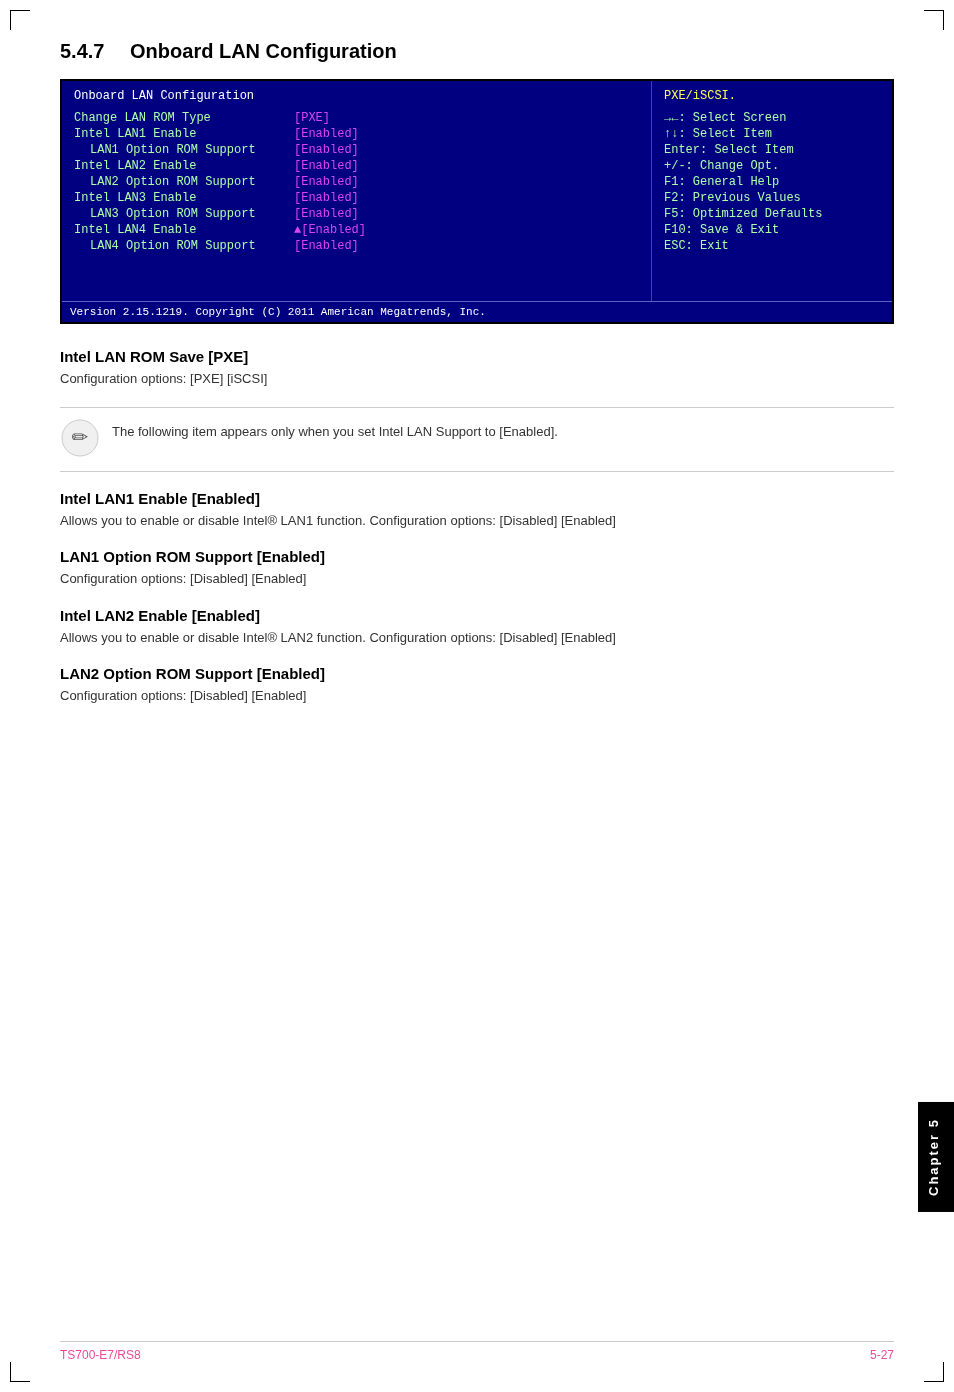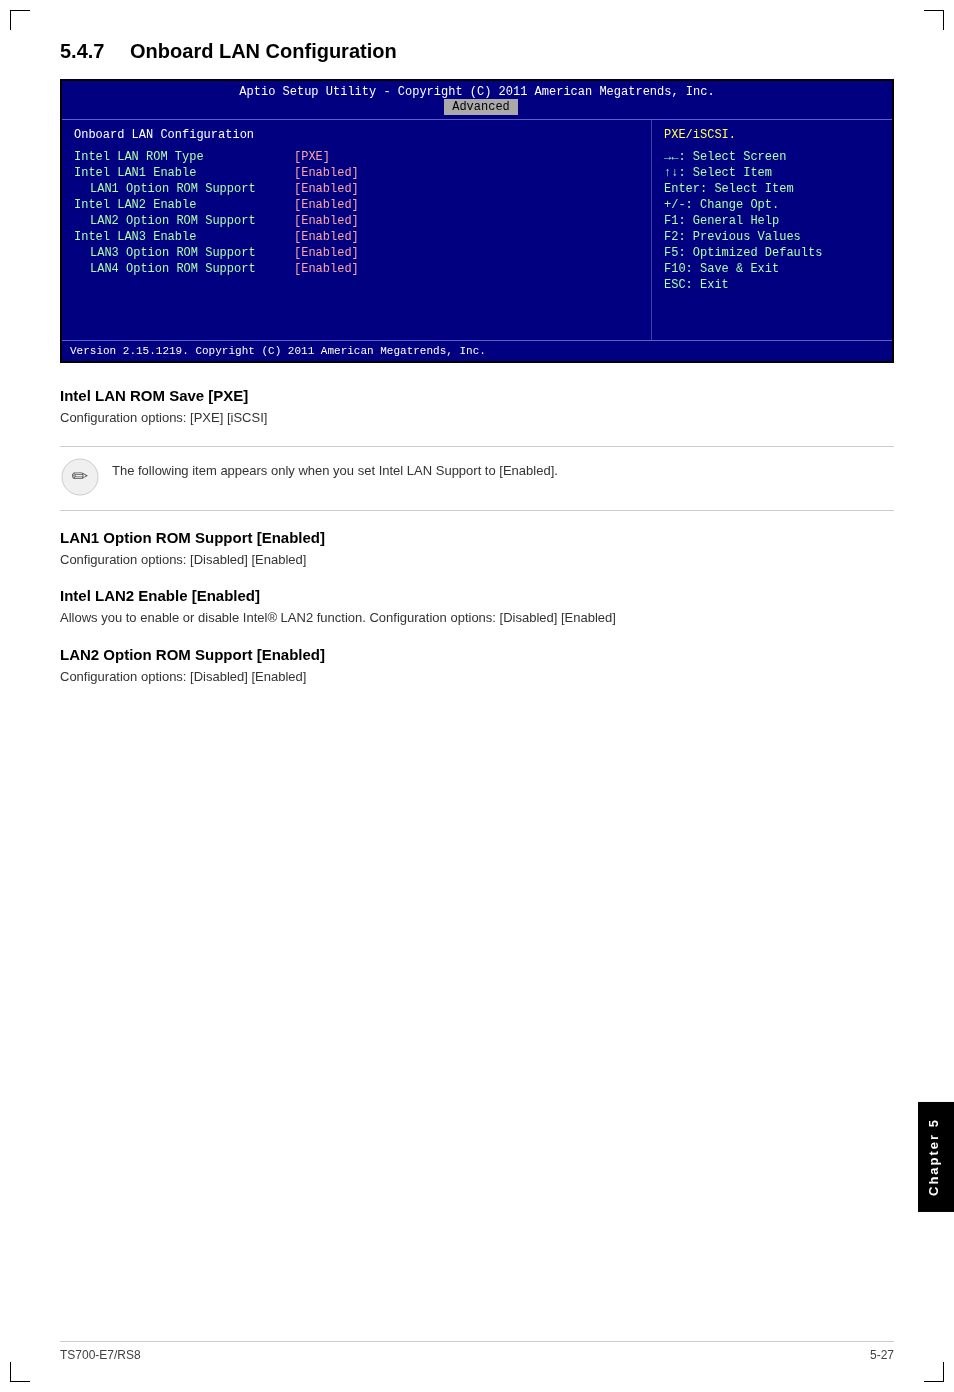--- a/index.html
+++ b/index.html
@@ -106,21 +106,21 @@
       color: #aaffaa;
     }
 
     .bios-label-indent {
       width: 220px;
       color: #aaffaa;
       padding-left: 16px;
     }
 
     .bios-value {
-      color: #fca5a5;
+      color: #d946ef;
     }
 
     .bios-help-text {
       color: #ffff55;
       margin-bottom: 0;
       font-size: 12px;
     }
 
     .bios-nav {
       margin-top: 8px;
@@ -199,50 +199,46 @@
       position: absolute;
       bottom: 30px;
       left: 60px;
       right: 60px;
       display: flex;
       justify-content: space-between;
       align-items: center;
       border-top: 1px solid #ccc;
       padding-top: 6px;
       font-size: 12px;
-      color: #404040;
+      color: #ec4899;
       margin-top: 48px;
     }
   </style>
 </head>
 <body>
 
 <div class="page-container">
 
   <div class="corner-mark corner-tl"></div>
   <div class="corner-mark corner-tr"></div>
   <div class="corner-mark corner-bl"></div>
   <div class="corner-mark corner-br"></div>
 
   <div class="section-heading">
     <span class="section-num">5.4.7</span>
     <span>Onboard LAN Configuration</span>
   </div>
 
   <div class="bios-screen">
-    <div class="bios-header">
-      <span>Aptio Setup Utility - Copyright (C) 2011 American Megatrends, Inc.</span><br>
-      <span class="advanced-tab">Advanced</span>
-    </div>
     <div class="bios-body">
       <div class="bios-left">
         <div class="bios-section-title">Onboard LAN Configuration</div>
         <div id="bios-rows-container">
             <div class="bios-row">
-              <span class="bios-label">Intel LAN ROM Type</span>
+              <span class="bios-label">Change LAN ROM Type</span>
               <span class="bios-value">[PXE]</span>
             </div>
             <div class="bios-row">
               <span class="bios-label">Intel LAN1 Enable</span>
               <span class="bios-value">[Enabled]</span>
             </div>
             <div class="bios-row">
               <span class="bios-label-indent">LAN1 Option ROM Support</span>
               <span class="bios-value">[Enabled]</span>
             </div>
@@ -254,20 +250,24 @@
               <span class="bios-label-indent">LAN2 Option ROM Support</span>
               <span class="bios-value">[Enabled]</span>
             </div>
             <div class="bios-row">
               <span class="bios-label">Intel LAN3 Enable</span>
               <span class="bios-value">[Enabled]</span>
             </div>
             <div class="bios-row">
               <span class="bios-label-indent">LAN3 Option ROM Support</span>
               <span class="bios-value">[Enabled]</span>
+            </div>
+            <div class="bios-row">
+              <span class="bios-label">Intel LAN4 Enable</span>
+              <span class="bios-value">▲[Enabled]</span>
             </div>
             <div class="bios-row">
               <span class="bios-label-indent">LAN4 Option ROM Support</span>
               <span class="bios-value">[Enabled]</span>
             </div>
           </div>
       </div>
       <div class="bios-right">
         <div class="bios-help-text">PXE/iSCSI.</div>
         <div class="bios-nav" id="bios-nav-container">
@@ -292,20 +292,24 @@
         <div class="content-text">Configuration options: [PXE] [iSCSI]</div>
       </div>
       <div class="note-box">
         <div><svg width="40" height="40" viewBox="0 0 40 40">
       <ellipse cx="20" cy="20" rx="18" ry="18" fill="#f0f0f0" stroke="#ccc" stroke-width="1"></ellipse>
       <text x="20" y="26" text-anchor="middle" font-size="20" fill="#555">✏</text>
     </svg></div>
         <div class="note-text">The following item appears only when you set Intel LAN Support to [Enabled].</div>
       </div>
       <div class="content-section">
+        <div class="content-heading">Intel LAN1 Enable [Enabled]</div>
+        <div class="content-text">Allows you to enable or disable Intel® LAN1 function. Configuration options: [Disabled] [Enabled]</div>
+      </div>
+      <div class="content-section">
         <div class="content-heading">LAN1 Option ROM Support [Enabled]</div>
         <div class="content-text">Configuration options: [Disabled] [Enabled]</div>
       </div>
       <div class="content-section">
         <div class="content-heading">Intel LAN2 Enable [Enabled]</div>
         <div class="content-text">Allows you to enable or disable Intel® LAN2 function. Configuration options: [Disabled] [Enabled]</div>
       </div>
       <div class="content-section">
         <div class="content-heading">LAN2 Option ROM Support [Enabled]</div>
         <div class="content-text">Configuration options: [Disabled] [Enabled]</div>

